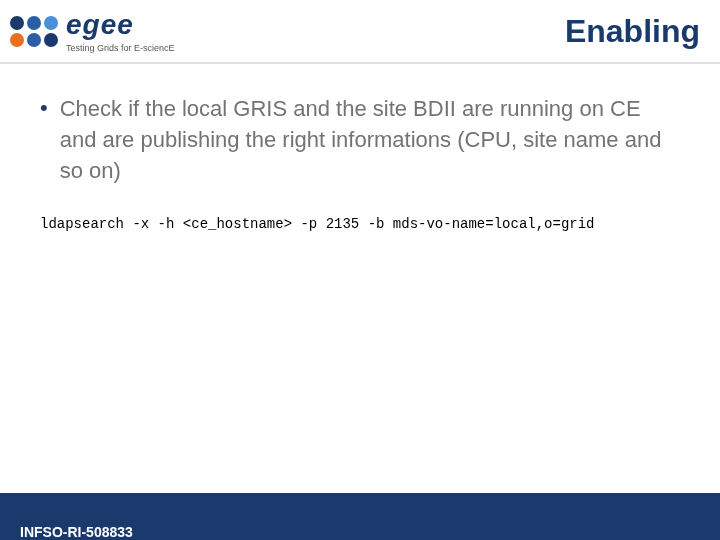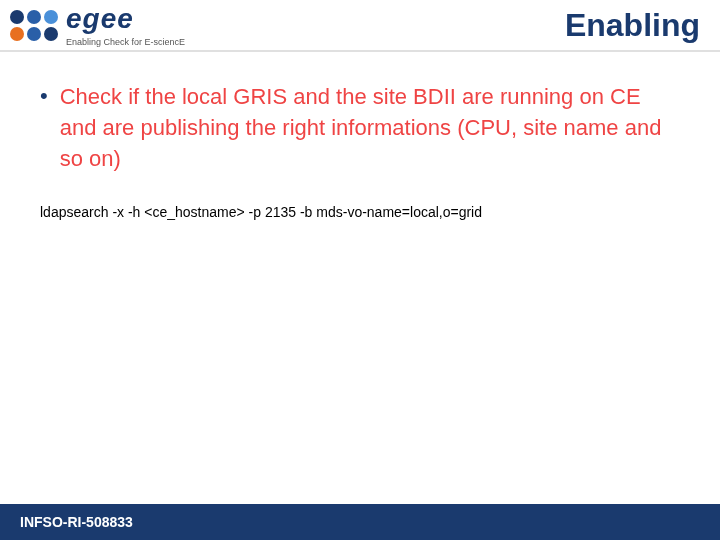--- a/index.html
+++ b/index.html
@@ -17,21 +17,21 @@
       position: relative;
     }
 
     
     .header {
       display: flex;
       align-items: center;
       justify-content: space-between;
       padding: 8px 20px 8px 10px;
       border-bottom: 2px solid #e0e0e0;
-      height: 52px;
+      height: 64px;
     }
 
     .logo-area {
       display: flex;
       align-items: center;
       gap: 10px;
     }
 
     
     .egee-logo {
@@ -99,42 +99,42 @@
     .bullet-dot {
       color: #1a3a6e;
       font-size: 22px;
       line-height: 1.3;
       flex-shrink: 0;
     }
 
     .bullet-text {
       font-size: 22px;
       line-height: 1.4;
-      color: #ef4444;
+      color: #737373;
     }
 
     
     .code-block {
-      font-family: Liberation Sans, sans-serif;
+      font-family: Liberation Mono, monospace;
       font-size: 14px;
       color: #000;
       margin: 20px 0 20px 0;
       white-space: nowrap;
     }
 
     
     .footer {
       position: absolute;
       bottom: 0;
       left: 0;
       right: 0;
-      height: 36px;
+      height: 47px;
       background: #1a3a6e;
       display: flex;
-      align-items: center;
+      align-items: flex-end;
       padding: 0 20px;
     }
 
     .footer-text {
       color: #ffffff;
       font-size: 14px;
       font-weight: bold;
     }
   </style>
 </head>
@@ -151,21 +151,21 @@
           <div class="circle circle-blue-light"></div>
         </div>
         <div class="circle-row">
           <div class="circle circle-orange"></div>
           <div class="circle circle-blue-mid"></div>
           <div class="circle circle-blue-dark"></div>
         </div>
       </div>
       <div style="display:flex;flex-direction:column;">
         <div class="logo-text-egee">egee</div>
-        <div class="tagline">Enabling Check for E-sciencE</div>
+        <div class="tagline">Testing Grids for E-sciencE</div>
       </div>
     </div>
   </div>
   <div class="page-title">Enabling</div>
 </div>
 
 <div class="content">
 
   <div class="bullet-section">
     <span class="bullet-dot">•</span>

